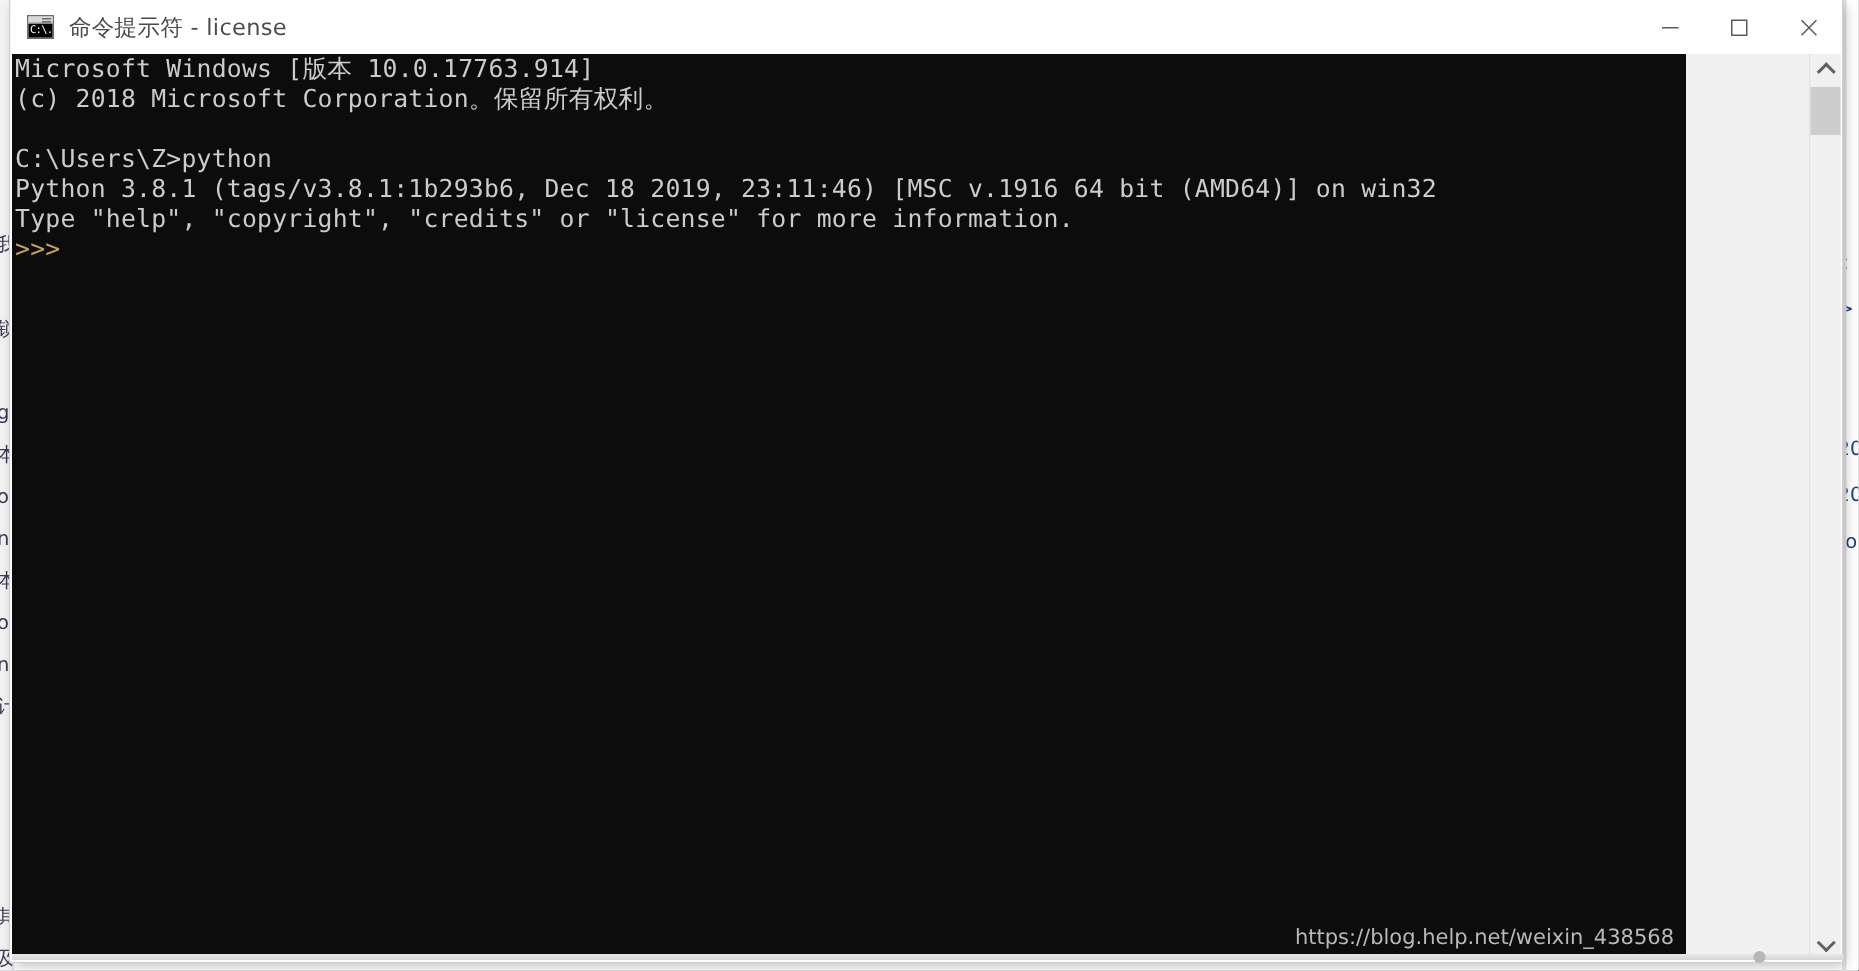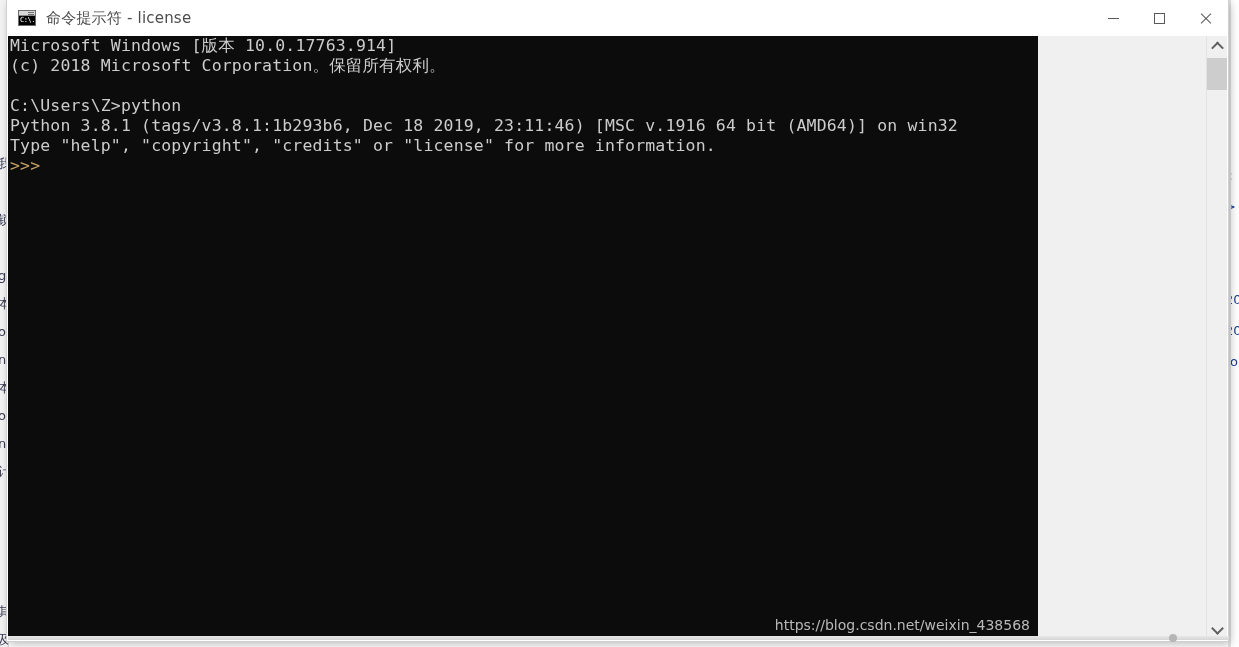--- a/index.html
+++ b/index.html
@@ -204,21 +204,21 @@
     background: #f0f0f0;
     box-sizing: border-box;
     border: 1px solid #ffffff;
     border-top: none;
   }
 
   #term-screen {
     position: absolute;
     left: 0px;
     top: 0px;
-    width: 1030px;
+    width: 1116px;
     height: 603px;
     background: #0c0c0c;
     overflow: hidden;
   }
 
   #term-text {
     position: absolute;
     left: 2px;
     top: 0px;
     font-family: "DejaVu Sans Mono", "Liberation Mono", monospace;
@@ -375,21 +375,21 @@
     <div id="term-frame">
 
       <div id="term-screen">
         <div id="term-text">Microsoft Windows [版本 10.0.17763.914]
 (c) 2018 Microsoft Corporation。保留所有权利。
 
 C:\Users\Z&gt;python
 Python 3.8.1 (tags/v3.8.1:1b293b6, Dec 18 2019, 23:11:46) [MSC v.1916 64 bit (AMD64)] on win32
 Type "help", "copyright", "credits" or "license" for more information.
 <span class="prompt-chevrons">&gt;&gt;&gt;</span></div>
-        <div id="watermark">https://blog.csdn.net/weixin_438568</div>
+        <div id="watermark">https://blog.help.net/weixin_438568</div>
       </div>
 
       <div id="term-scrollbar">
         <div class="sb-arrow up">
           <span></span>
         </div>
         <div id="sb-thumb"></div>
         <div id="sb-track"></div>
         <div class="sb-arrow down">
           <span></span>

